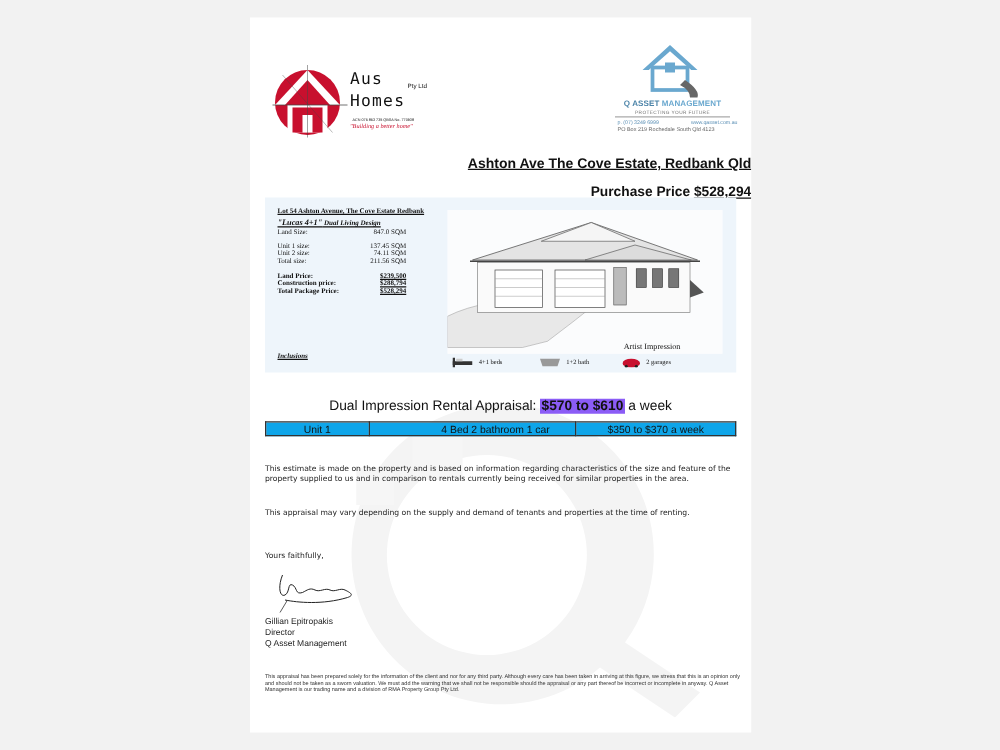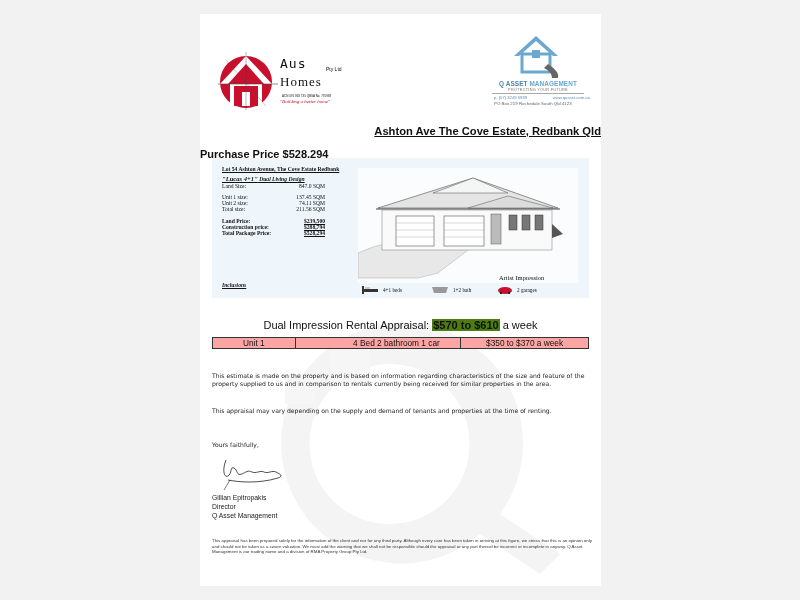--- a/index.html
+++ b/index.html
@@ -20,21 +20,21 @@
   .qam-name { position: absolute; left: 0; top: 46px; width: 92px; text-align: center;
     font-size: 6.4px; font-weight: bold; letter-spacing: 0.1px; }
   .qam-name .q { color: #4b83a8; }
   .qam-name .m { color: #6aa8cf; }
   .qam-tag { position: absolute; left: 0; top: 54px; width: 92px; text-align: center; font-size: 3.8px; color:#777; letter-spacing: 0.3px; border-bottom: 0.5px solid #aaa; padding-bottom: 1px; }
   .qam-contact { position: absolute; left: 2px; top: 61px; width: 96px; font-size: 4.2px; color: #5a8fb5; display:flex; justify-content: space-between; }
   .qam-addr { position: absolute; left: 2px; top: 67px; width: 100px; font-size: 4.4px; color: #666; }
 
   .title { position: absolute; left: 0; top: 111px; width: 401px; text-align: right;
     font-weight: bold; font-size: 11.2px; text-decoration: underline; }
-  .purchase { position: absolute; left: 0; top: 134px; width: 401px; text-align: left;
+  .purchase { position: absolute; left: 0; top: 134px; width: 401px; text-align: right;
     font-weight: bold; font-size: 11px; }
   .purchase .amt { text-decoration: underline; }
 
   
   .prop-box { position: absolute; left: 12px; top: 144px; width: 377px; height: 140px; background: #eef5fb; }
   .prop-left { position: absolute; left: 10px; top: 8px; width: 135px; font-family: "Liberation Serif", serif; font-size: 5.6px; line-height: 6.3px; color:#111; }
   .prop-left .lot { font-weight: bold; text-decoration: underline; }
   .prop-left .design { font-weight: bold; font-style: italic; text-decoration: underline; margin-top: 4px; }
   .prop-left .design .name { font-size: 6.6px; }
   .kv { display: flex; }
@@ -43,23 +43,23 @@
   .kv.b { font-weight: bold; }
   .kv.b .v { text-decoration: underline; }
   .gap { height: 5px; }
   .inclusions { position: absolute; left: 10px; top: 124px; font-family: "Liberation Serif", serif; font-size: 5.6px; font-weight: bold; font-style: italic; text-decoration: underline; }
   .house { position: absolute; left: 146px; top: 10px; width: 220px; height: 115px; background:#fbfcfd; }
   .artist { position: absolute; left: 287px; top: 116px; font-family: "Liberation Serif", serif; font-size: 6.5px; }
   .feat { position: absolute; top: 128px; display:flex; align-items:center; gap: 5px; font-family: "Liberation Serif", serif; font-size: 5.2px; }
 
   
   .rental-title { position: absolute; left: 0; top: 305px; width: 401px; text-align: center; font-size: 11px; }
-  .rental-title .hl { background: #4d7c0f; font-weight: bold; padding: 0 1px; }
+  .rental-title .hl { background: #8b5cf6; font-weight: bold; padding: 0 1px; }
   .rent-table { position: absolute; left: 12px; top: 323px; width: 377px; border-collapse: collapse; font-size: 8.3px; }
-  .rent-table td { background: #fca5a5; border: 0.8px solid #333; text-align: center; padding: 0; height: 10px; line-height: 10px; }
+  .rent-table td { background: #0ea5e9; border: 0.8px solid #333; text-align: center; padding: 0; height: 10px; line-height: 10px; }
 
   .para { position: absolute; left: 12px; width: 378px; font-family: "DejaVu Sans", sans-serif; font-size: 6.1px; line-height: 8.3px; color:#222; }
   .sign-block { position: absolute; left: 12px; top: 480px; font-size: 6.8px; line-height: 8.8px; color:#222; }
   .signature { position: absolute; left: 18px; top: 442px; width: 70px; height: 36px; }
   .disclaimer { position: absolute; left: 12px; top: 524px; width: 380px; font-size: 4.4px; line-height: 5.5px; color: #333; }
 </style>
 </head>
 <body>
 
 <div class="page">
@@ -77,21 +77,21 @@
       <polygon points="30,14 12,34 48,34" fill="#c8102e"></polygon>
       <rect x="14" y="34" width="32" height="22" fill="#fff"></rect>
       <rect x="18" y="36" width="24" height="20" fill="#c8102e"></rect>
       <rect x="26" y="42" width="8" height="14" fill="#fff"></rect>
       <line x1="2" y1="34" x2="62" y2="34" stroke="#444" stroke-width="0.6"></line>
       <line x1="30" y1="2" x2="30" y2="60" stroke="#444" stroke-width="0.4"></line>
       <line x1="10" y1="10" x2="50" y2="56" stroke="#444" stroke-width="0.3"></line>
     </svg>
     <div style="position:absolute;left:64px;top:6px;font-family:'DejaVu Sans Mono',monospace;font-size:13px;line-height:16px;letter-spacing:1px;">
       <div>Aus</div>
-      <div style="margin-top:2px;font-family:Liberation Serif, serif;">Homes</div>
+      <div style="margin-top:2px;">Homes</div>
     </div>
     <div style="position:absolute;left:110px;top:16px;font-size:5px;">Pty Ltd</div>
     <div style="position:absolute;left:66px;top:44px;font-size:3px;white-space:nowrap;">ACN 076 863 735   QBSA No. 770938</div>
     <div style="position:absolute;left:64px;top:49px;font-size:5px;font-style:italic;color:#c8102e;font-family:'Liberation Serif',serif;white-space:nowrap;">"Building a better home"</div>
   </div>
 
   <div class="qam-logo">
     <svg width="60" height="46" viewBox="0 0 60 46" style="position:absolute;left:16px;top:0;">
       <polygon points="28,2 6,22 11,22 28,7 45,22 50,22" fill="#6aa8cf"></polygon>
       <rect x="14" y="20" width="28" height="18" fill="none" stroke="#6aa8cf" stroke-width="3"></rect>

